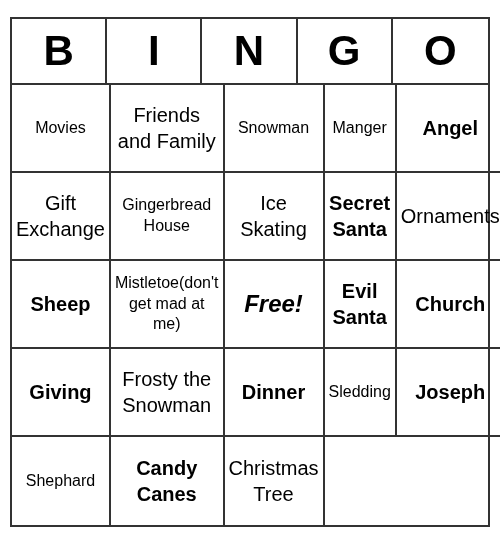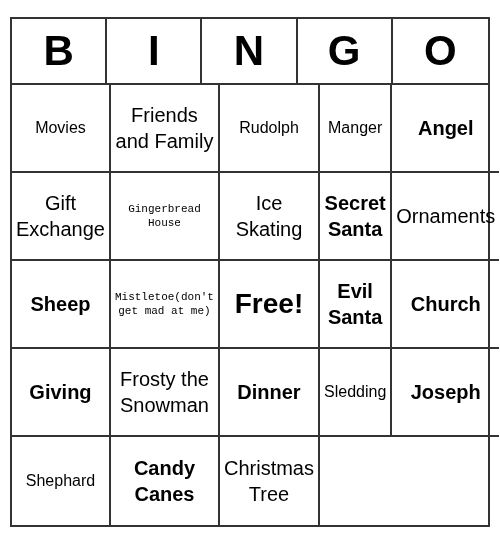--- a/index.html
+++ b/index.html
@@ -58,27 +58,27 @@
     }
     .cell-text.large {
       font-size: 16px;
       font-weight: normal;
     }
     .cell-text.xlarge {
       font-size: 20px;
       font-weight: bold;
     }
     .cell-text.free {
-      font-size: 28px;
+      font-size: 24px;
       font-weight: bold;
+      font-style: italic;
     }
     .cell-text.small {
-      font-size: 11px;
+      font-size: 16px;
       line-height: 1.3;
-      font-family: Liberation Mono, monospace;
     }
   </style>
 </head>
 <body>
 
 <div class="bingo-card">
   <div class="bingo-header">
   <div class="bingo-letter">B</div>
       <div class="bingo-letter">I</div>
       <div class="bingo-letter">N</div>
@@ -86,21 +86,21 @@
       <div class="bingo-letter">O</div>
     </div>
   <div class="bingo-grid">
   <div class="bingo-cell">
         <span class="cell-text large">Movies</span>
       </div>
       <div class="bingo-cell">
         <span class="cell-text">Friends and Family</span>
       </div>
       <div class="bingo-cell">
-        <span class="cell-text large">Rudolph</span>
+        <span class="cell-text large">Snowman</span>
       </div>
       <div class="bingo-cell">
         <span class="cell-text large">Manger</span>
       </div>
       <div class="bingo-cell">
         <span class="cell-text xlarge">Angel</span>
       </div>
       <div class="bingo-cell">
         <span class="cell-text">Gift Exchange</span>
       </div>

